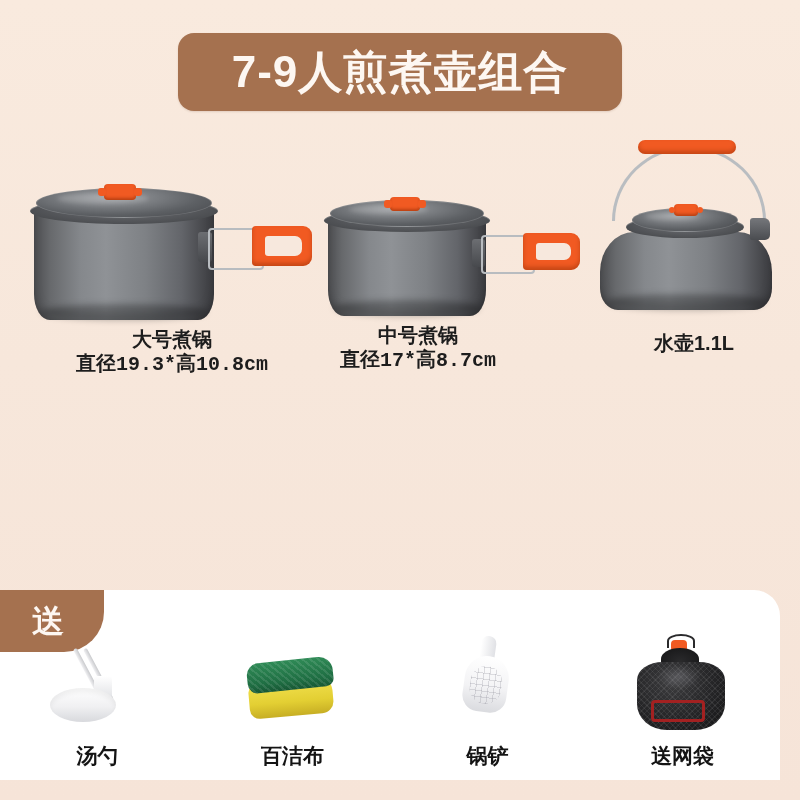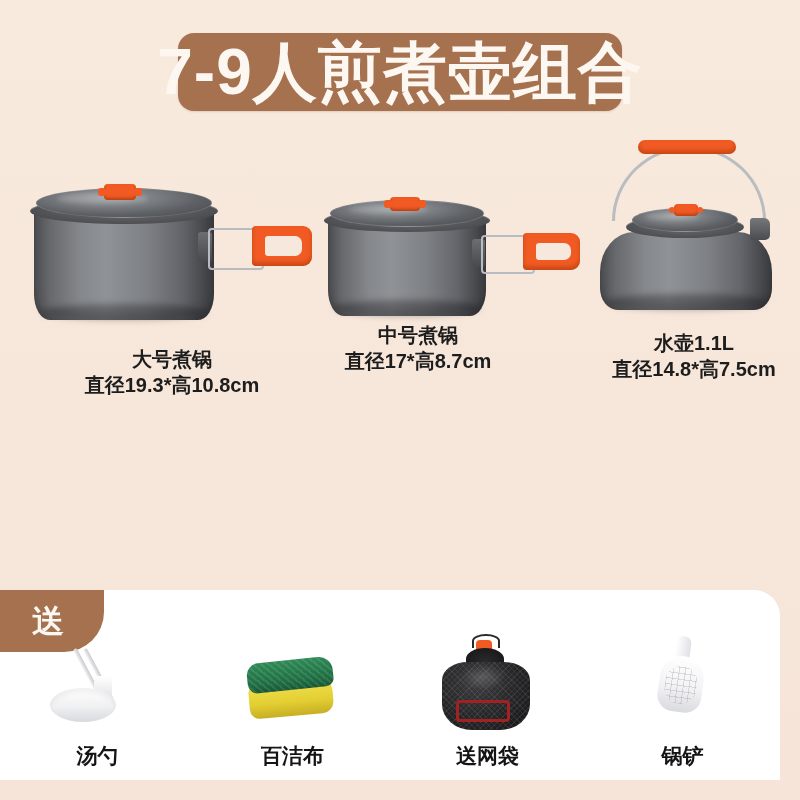--- a/index.html
+++ b/index.html
@@ -30,41 +30,41 @@
     height: 78px;
     background: #a5714f;
     border-radius: 16px;
     display: flex;
     align-items: center;
     justify-content: center;
     box-shadow: 0 1px 2px rgba(120,80,55,0.18);
   }
   .title-text {
     color: #fdf7f2;
-    font-size: 64px;
+    font-size: 44px;
     font-weight: bold;
     letter-spacing: 1px;
     line-height: 1;
     white-space: nowrap;
   }
 
   
   .product {
     position: absolute;
   }
   .caption {
     text-align: center;
     color: #1d1d1d;
     font-size: 20px;
     line-height: 1.32;
     font-weight: 600;
     white-space: nowrap;
   }
   .caption .c-name { display: block; }
-  .caption .c-dim { display: block; }
+  .caption .c-dim { display: block; font-family: Liberation Mono, monospace; }
 
   
   .pot-wrap { position: relative; }
 
   .pot-body {
     position: absolute;
     border-radius: 8px 8px 16px 16px / 6px 6px 26px 26px;
     background:
       linear-gradient(90deg,
         #4c4d50 0%,
@@ -413,21 +413,21 @@
       <div class="pot-body" style="left:12px; top:46px; width:180px; height:112px;"></div>
       <div class="pot-rim" style="left:8px; top:36px; width:188px; height:26px;"></div>
       <div class="lid" style="left:14px; top:26px; width:176px; height:30px;"></div>
       <div class="knob" style="left:82px; top:22px; width:32px; height:16px;"></div>
       <div class="handle" style="left:176px; top:62px; width:116px; height:46px;">
         <div class="hinge" style="left:0px; top:8px; width:14px; height:30px;"></div>
         <div class="wire" style="left:10px; top:4px; width:52px; height:38px;"></div>
         <div class="grip" style="left:54px; top:2px; width:60px; height:40px;"></div>
       </div>
     </div>
-    <div class="caption" style="margin-top:24px;">
+    <div class="caption" style="margin-top:4px;">
       <span class="c-name">大号煮锅</span>
       <span class="c-dim">直径19.3*高10.8cm</span>
     </div>
   </div>
 
   <div class="product" style="left:318px; top:178px; width:280px;">
     <div class="pot-wrap" style="height:144px;">
       <div class="pot-body" style="left:10px; top:40px; width:158px; height:98px;"></div>
       <div class="pot-rim" style="left:6px; top:31px; width:166px; height:23px;"></div>
       <div class="lid" style="left:12px; top:22px; width:154px; height:27px;"></div>
@@ -449,21 +449,20 @@
       <div class="bail" style="left:24px; top:14px; width:148px; height:72px;"></div>
       <div class="bail-grip" style="left:50px; top:8px; width:98px; height:14px;"></div>
       <div class="pot-body" style="left:12px; top:100px; width:172px; height:78px; border-radius:34px 34px 18px 18px / 40px 40px 22px 22px;"></div>
       <div class="pot-rim" style="left:38px; top:84px; width:118px; height:22px;"></div>
       <div class="lid" style="left:44px; top:76px; width:106px; height:24px;"></div>
       <div class="knob" style="left:86px; top:72px; width:24px; height:12px;"></div>
       <div class="spout" style="left:162px; top:86px; width:20px; height:22px;"></div>
     </div>
     <div class="caption" style="margin-top:6px;">
       <span class="c-name">水壶1.1L</span>
-      <span class="c-dim">直径14.8*高7.5cm</span>
     </div>
   </div>
 
 
 
   <div class="acc-panel"></div>
   <div class="gift-tab">
     <span>送</span>
   </div>
 
@@ -480,35 +479,35 @@
     </div>
 
     <div class="acc-item">
       <div class="acc-art">
         <div class="sponge-yellow"></div>
         <div class="sponge-green"></div>
       </div>
       <div class="acc-label">百洁布</div>
     </div>
 
+
+    <div class="acc-item">
+      <div class="acc-art">
+        <div class="paddle-handle"></div>
+        <div class="paddle-head"></div>
+      </div>
+      <div class="acc-label">锅铲</div>
+    </div>
 
     <div class="acc-item">
       <div class="acc-art">
         <div class="bag-cord"></div>
         <div class="bag-toggle"></div>
         <div class="bag-neck"></div>
         <div class="bag-body"></div>
         <div class="bag-inner-glow"></div>
         <div class="bag-strap"></div>
       </div>
       <div class="acc-label">送网袋</div>
     </div>
 
-    <div class="acc-item">
-      <div class="acc-art">
-        <div class="paddle-handle"></div>
-        <div class="paddle-head"></div>
-      </div>
-      <div class="acc-label">锅铲</div>
-    </div>
-
   </div>
 </div>
 
 </body></html>

